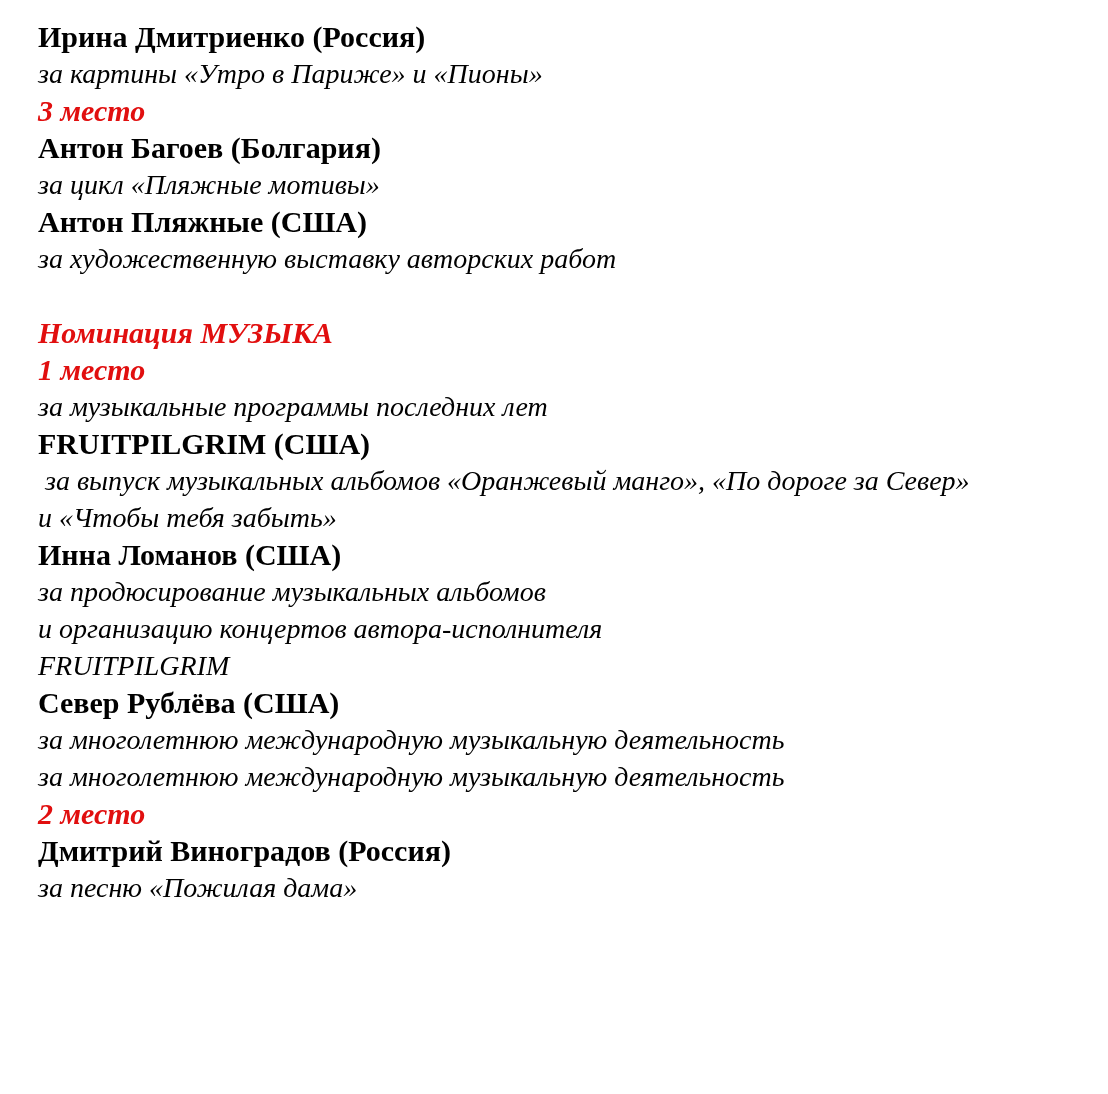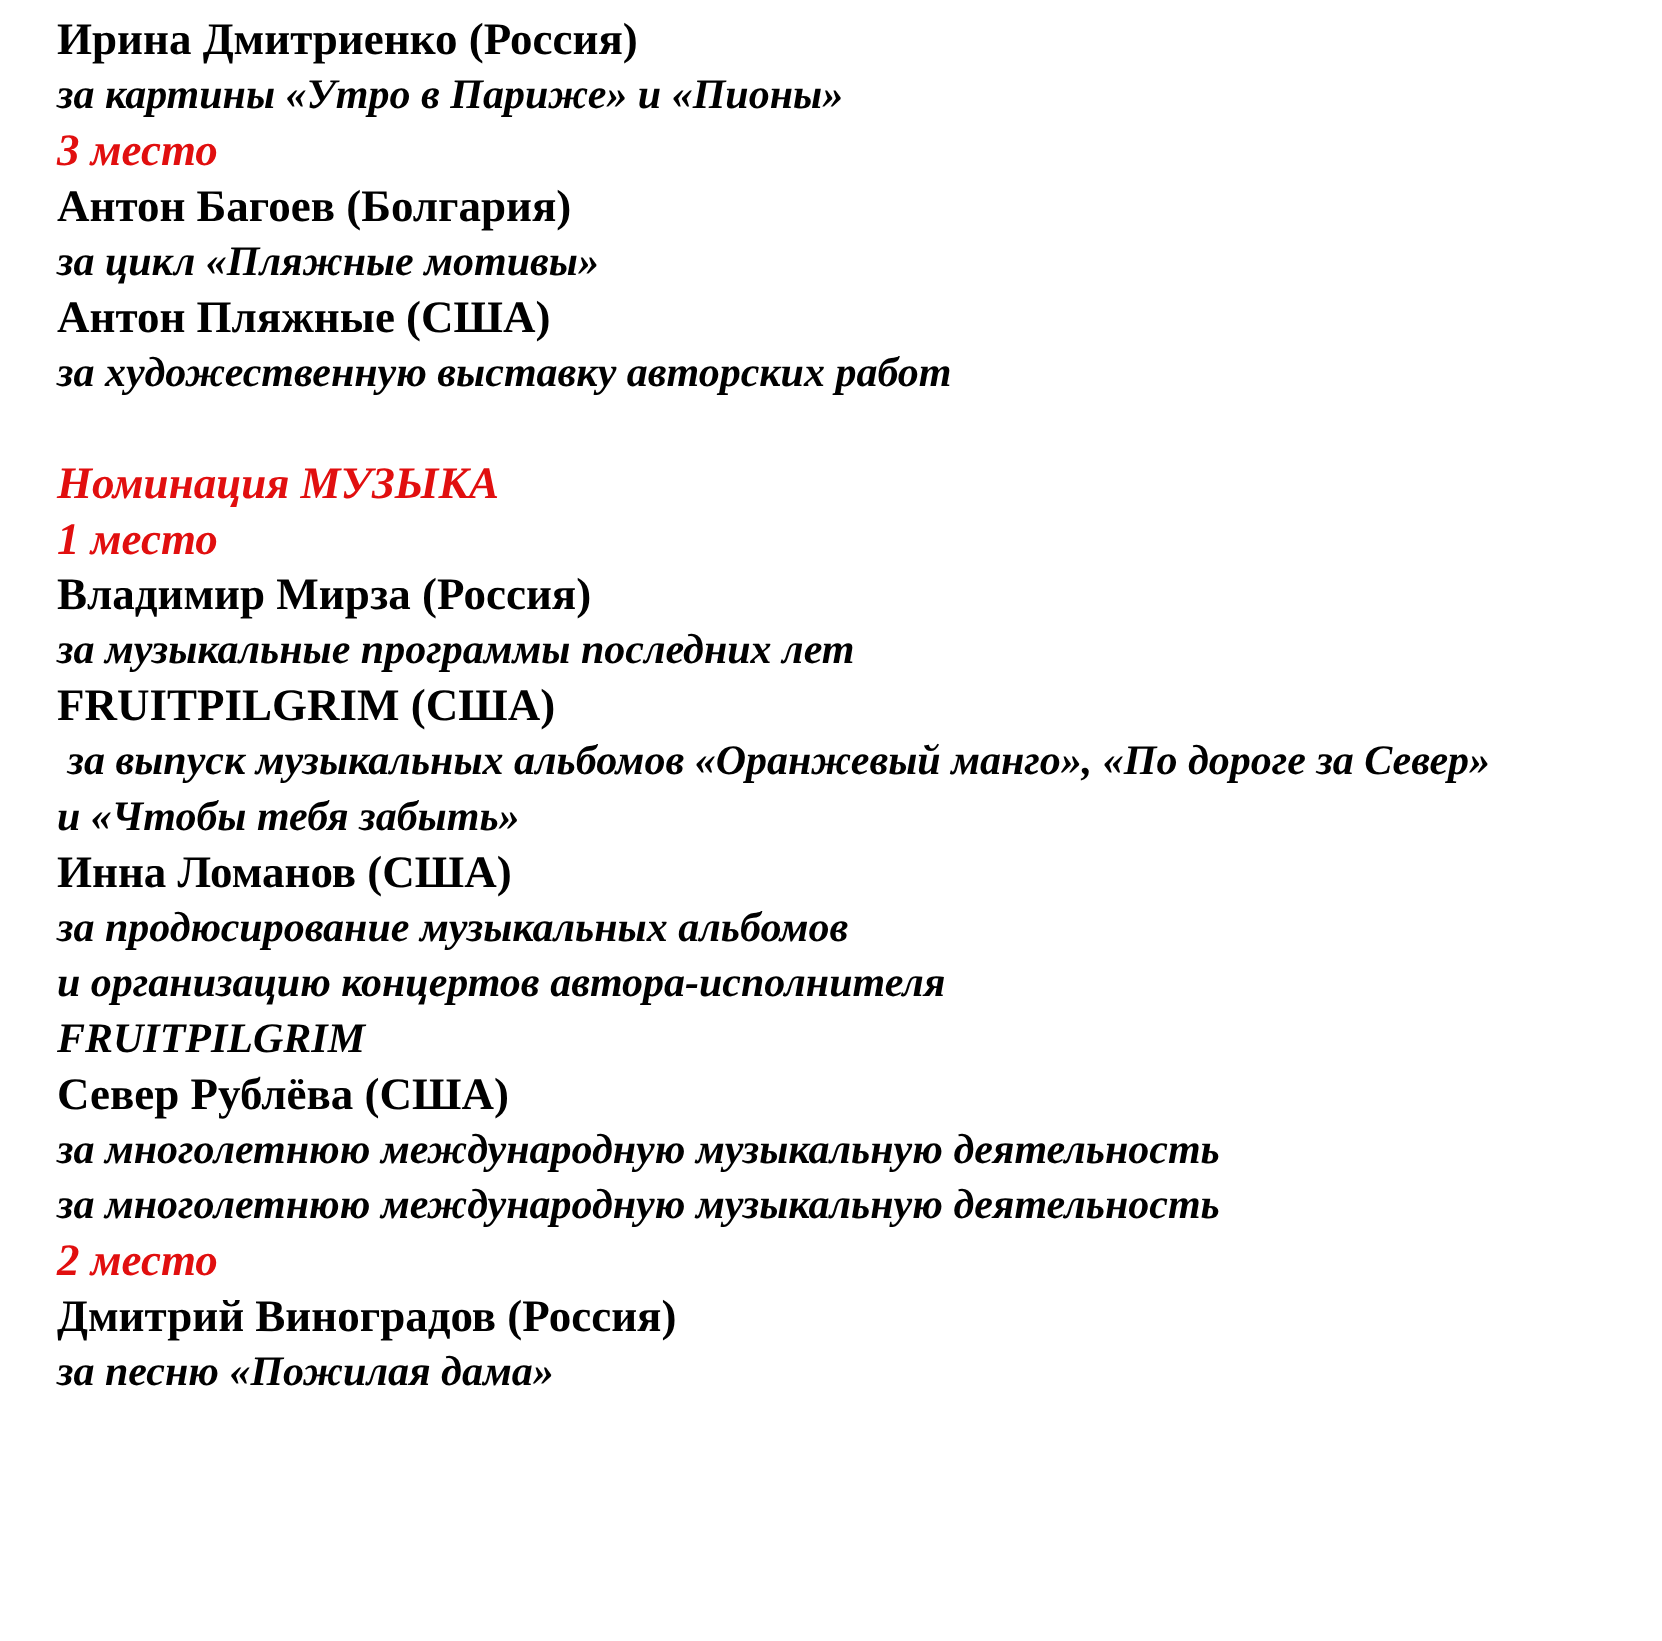--- a/index.html
+++ b/index.html
@@ -10,39 +10,39 @@
   body {
     width: 1108px;
     height: 1094px;
     overflow: hidden;
     font-family: "Liberation Serif", "DejaVu Serif", serif;
   }
   .page {
     box-sizing: border-box;
     width: 1108px;
     height: 776px;
-    padding: 8px 10px 0 38px;
+    padding: 18px 10px 0 38px;
     background: #ffffff;
   }
   .line {
     height: 37px;
     line-height: 37px;
     white-space: pre;
     font-size: 30px;
     font-weight: 700;
     color: #000000;
   }
   .line.name {
     font-weight: 700;
     color: #000000;
   }
   .line.desc {
     font-style: italic;
     font-size: 28px;
-    font-weight: 700;
+    font-weight: 400;
     color: #000000;
   }
   .line.heading {
     color: #e10f0f;
     font-weight: 700;
     font-style: italic;
   }
   .line.blank {
     height: 37px;
   }
@@ -54,21 +54,20 @@
     <div class="line name">Ирина Дмитриенко (Россия)</div>
     <div class="line desc">за картины «Утро в Париже» и «Пионы»</div>
     <div class="line heading">3 место</div>
     <div class="line name">Антон Багоев (Болгария)</div>
     <div class="line desc">за цикл «Пляжные мотивы»</div>
     <div class="line name">Антон Пляжные (США)</div>
     <div class="line desc">за художественную выставку авторских работ</div>
     <div class="line blank"></div>
     <div class="line heading">Номинация МУЗЫКА</div>
     <div class="line heading">1 место</div>
-    <div class="line name">Владимир Мирза (Россия)</div>
     <div class="line desc">за музыкальные программы последних лет</div>
     <div class="line name">FRUITPILGRIM (США)</div>
     <div class="line desc"> за выпуск музыкальных альбомов «Оранжевый манго», «По дороге за Север»</div>
     <div class="line desc">и «Чтобы тебя забыть»</div>
     <div class="line name">Инна Ломанов (США)</div>
     <div class="line desc">за продюсирование музыкальных альбомов</div>
     <div class="line desc">и организацию концертов автора-исполнителя</div>
     <div class="line desc">FRUITPILGRIM</div>
     <div class="line name">Север Рублёва (США)</div>
     <div class="line desc">за многолетнюю международную музыкальную деятельность</div>

